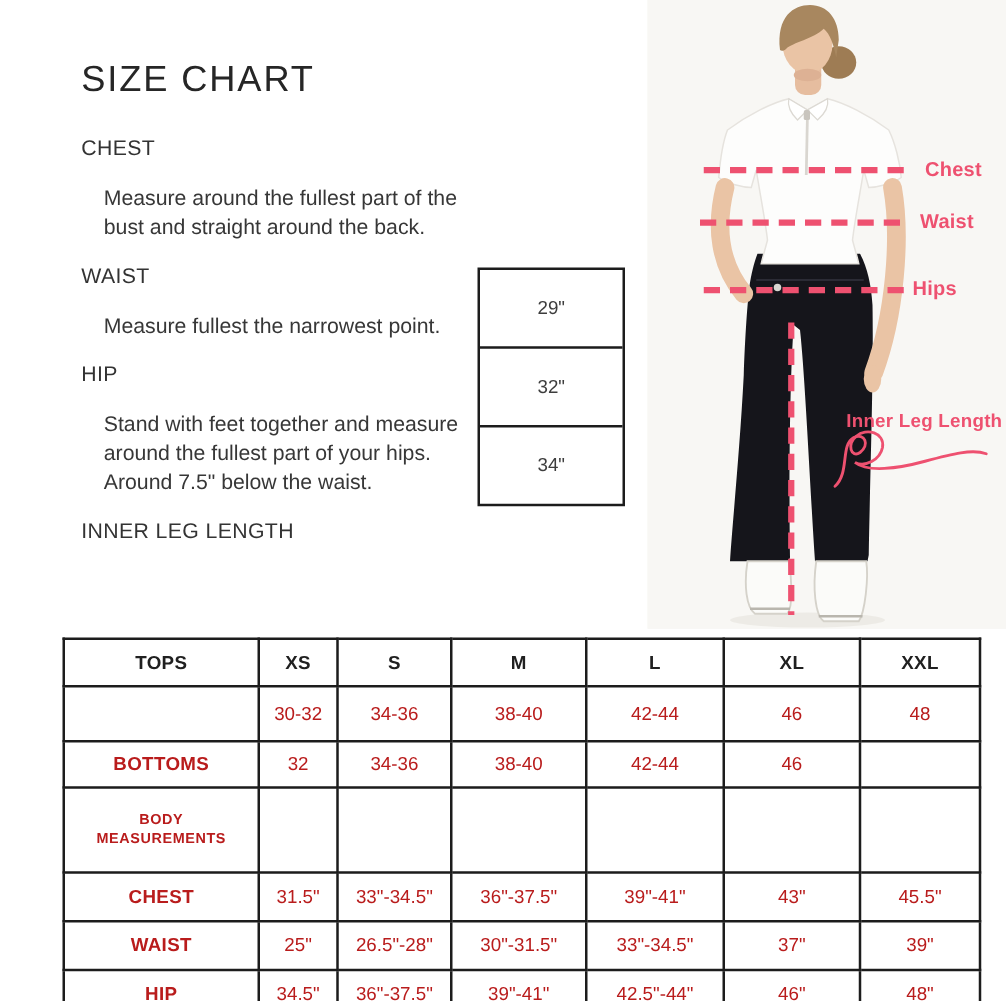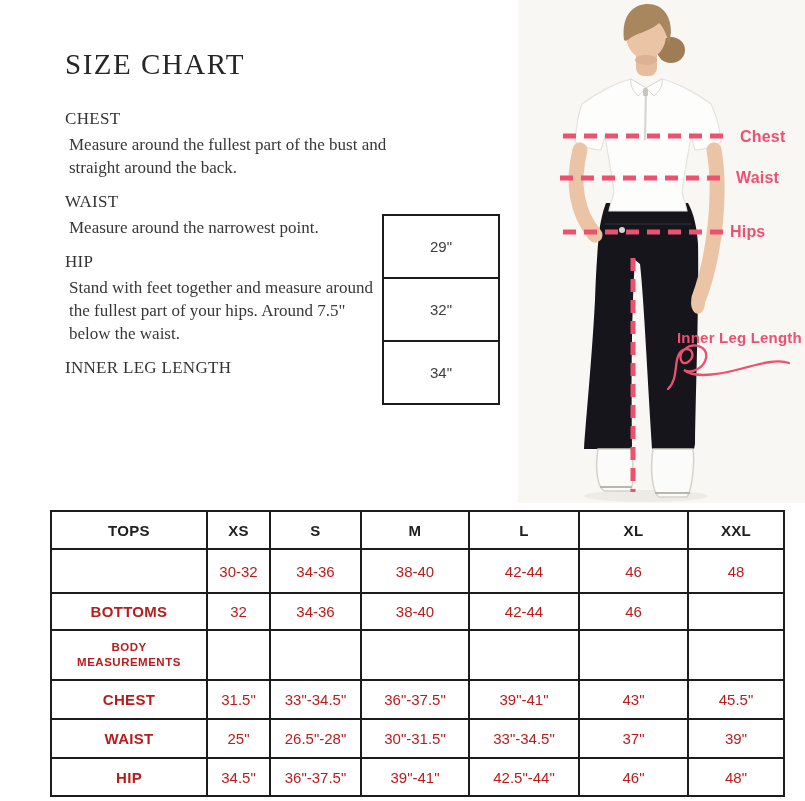--- a/index.html
+++ b/index.html
@@ -1,25 +1,25 @@
 <!DOCTYPE html>
 <html><head>
 <meta charset="utf-8">
 <style>
   html,body{margin:0;padding:0;background:#ffffff;}
   .canvas{
     position:relative;width:805px;height:801px;background:#ffffff;overflow:hidden;
     font-family:"Liberation Sans", sans-serif;color:#333;
   }
   
-  .intro{position:absolute;left:65px;top:48px;width:326px;font-family:Liberation Serif, serif;}
+  .intro{position:absolute;left:65px;top:48px;width:326px;}
   .intro h1{font-size:29px;font-weight:normal;letter-spacing:1.5px;margin:0 0 28px;color:#262626;}
   .instr{margin-bottom:13px;}
   .instr h2{font-size:17px;font-weight:normal;letter-spacing:.3px;margin:0 0 2px;color:#333;}
-  .instr p{font-size:17px;line-height:23px;margin:4px;color:#373737;}
+  .instr p{font-size:17px;line-height:23px;margin:18px;color:#373737;}
   
   .pants-table{position:absolute;left:382px;top:214px;width:114px;border:2px solid #1c1c1c;background:#fff;}
   .pants-header{height:54px;display:flex;align-items:center;justify-content:center;text-align:center;
     font-weight:bold;font-size:13.5px;line-height:17px;color:#1e1e1e;border-bottom:2px solid #1c1c1c;padding:2px 8px;}
   .pants-cell{height:61px;display:flex;align-items:center;justify-content:center;
     font-size:15px;color:#3d3d3d;border-bottom:2px solid #1c1c1c;}
   .pants-cell:last-child{border-bottom:none;}
   
   .photo{position:absolute;left:518px;top:0;width:287px;height:503px;background:#f8f7f4;}
   .photo svg{position:absolute;left:0;top:0;}
@@ -33,36 +33,36 @@
   table.size-table{position:absolute;left:50px;top:510px;width:733px;border-collapse:collapse;
     table-layout:fixed;background:#fff;}
   table.size-table th,table.size-table td{border:2px solid #1c1c1c;text-align:center;vertical-align:middle;
     font-size:15px;color:#b91c1c;padding:0;}
   table.size-table th{font-weight:bold;color:#202020;letter-spacing:.3px;}
   th.xxl{font-size:11.5px;letter-spacing:.6px;margin-left:20px;}
   td.row-label{font-weight:bold;color:#202020;letter-spacing:.3px;margin-top:36px;}
   td.small-label span{font-size:11.5px;line-height:15px;display:inline-block;max-width:118px;
     font-weight:bold;letter-spacing:.5px;}
   tr.r-hdr{height:38px;} tr.r-tops{height:44px;} tr.r-bottoms{height:37px;}
-  tr.r-body{height:50px;} tr.r-chest{height:39px;} tr.r-waist{height:39px;} tr.r-hip{height:38px;}
+  tr.r-body{height:68px;} tr.r-chest{height:39px;} tr.r-waist{height:39px;} tr.r-hip{height:38px;}
 </style>
 </head>
 <body>
 
 <div class="canvas">
 
   <div class="intro">
     <h1>SIZE CHART</h1>
     <div class="instr">
       <h2>CHEST</h2>
       <p>Measure around the fullest part of the bust and straight around the back.</p>
     </div>
     <div class="instr">
       <h2>WAIST</h2>
-      <p>Measure around the narrowest point.</p>
+      <p>Measure fullest the narrowest point.</p>
     </div>
     <div class="instr">
       <h2>HIP</h2>
       <p>Stand with feet together and measure around the fullest part of your hips. Around 7.5" below the waist.</p>
     </div>
     <div class="instr">
       <h2>INNER LEG LENGTH</h2>
     </div>
   </div>
 

